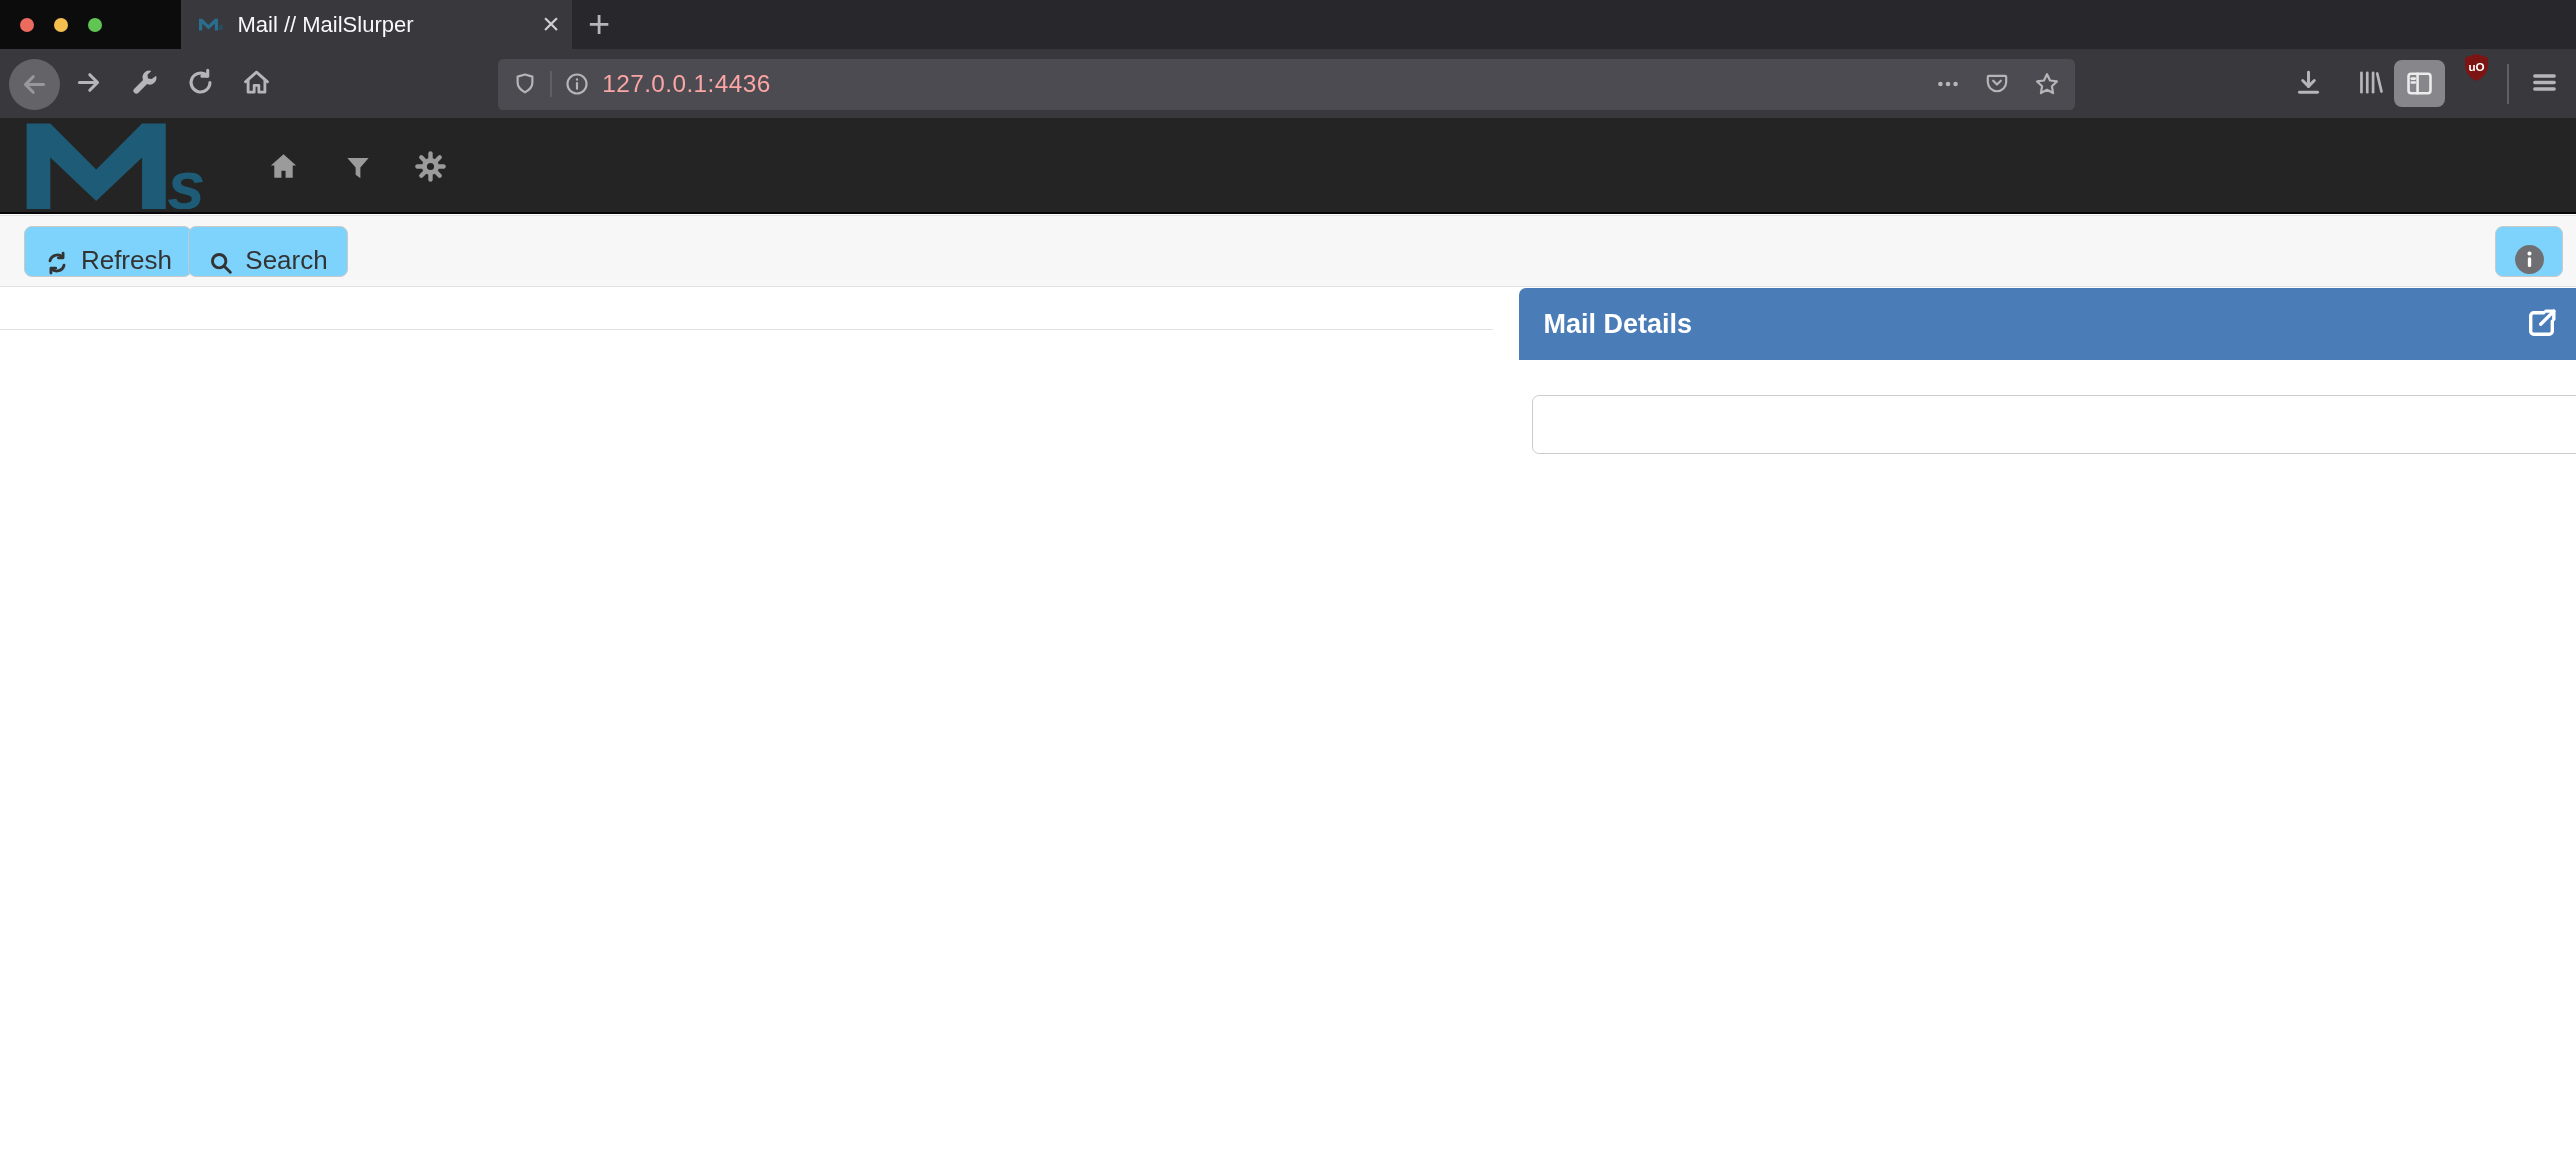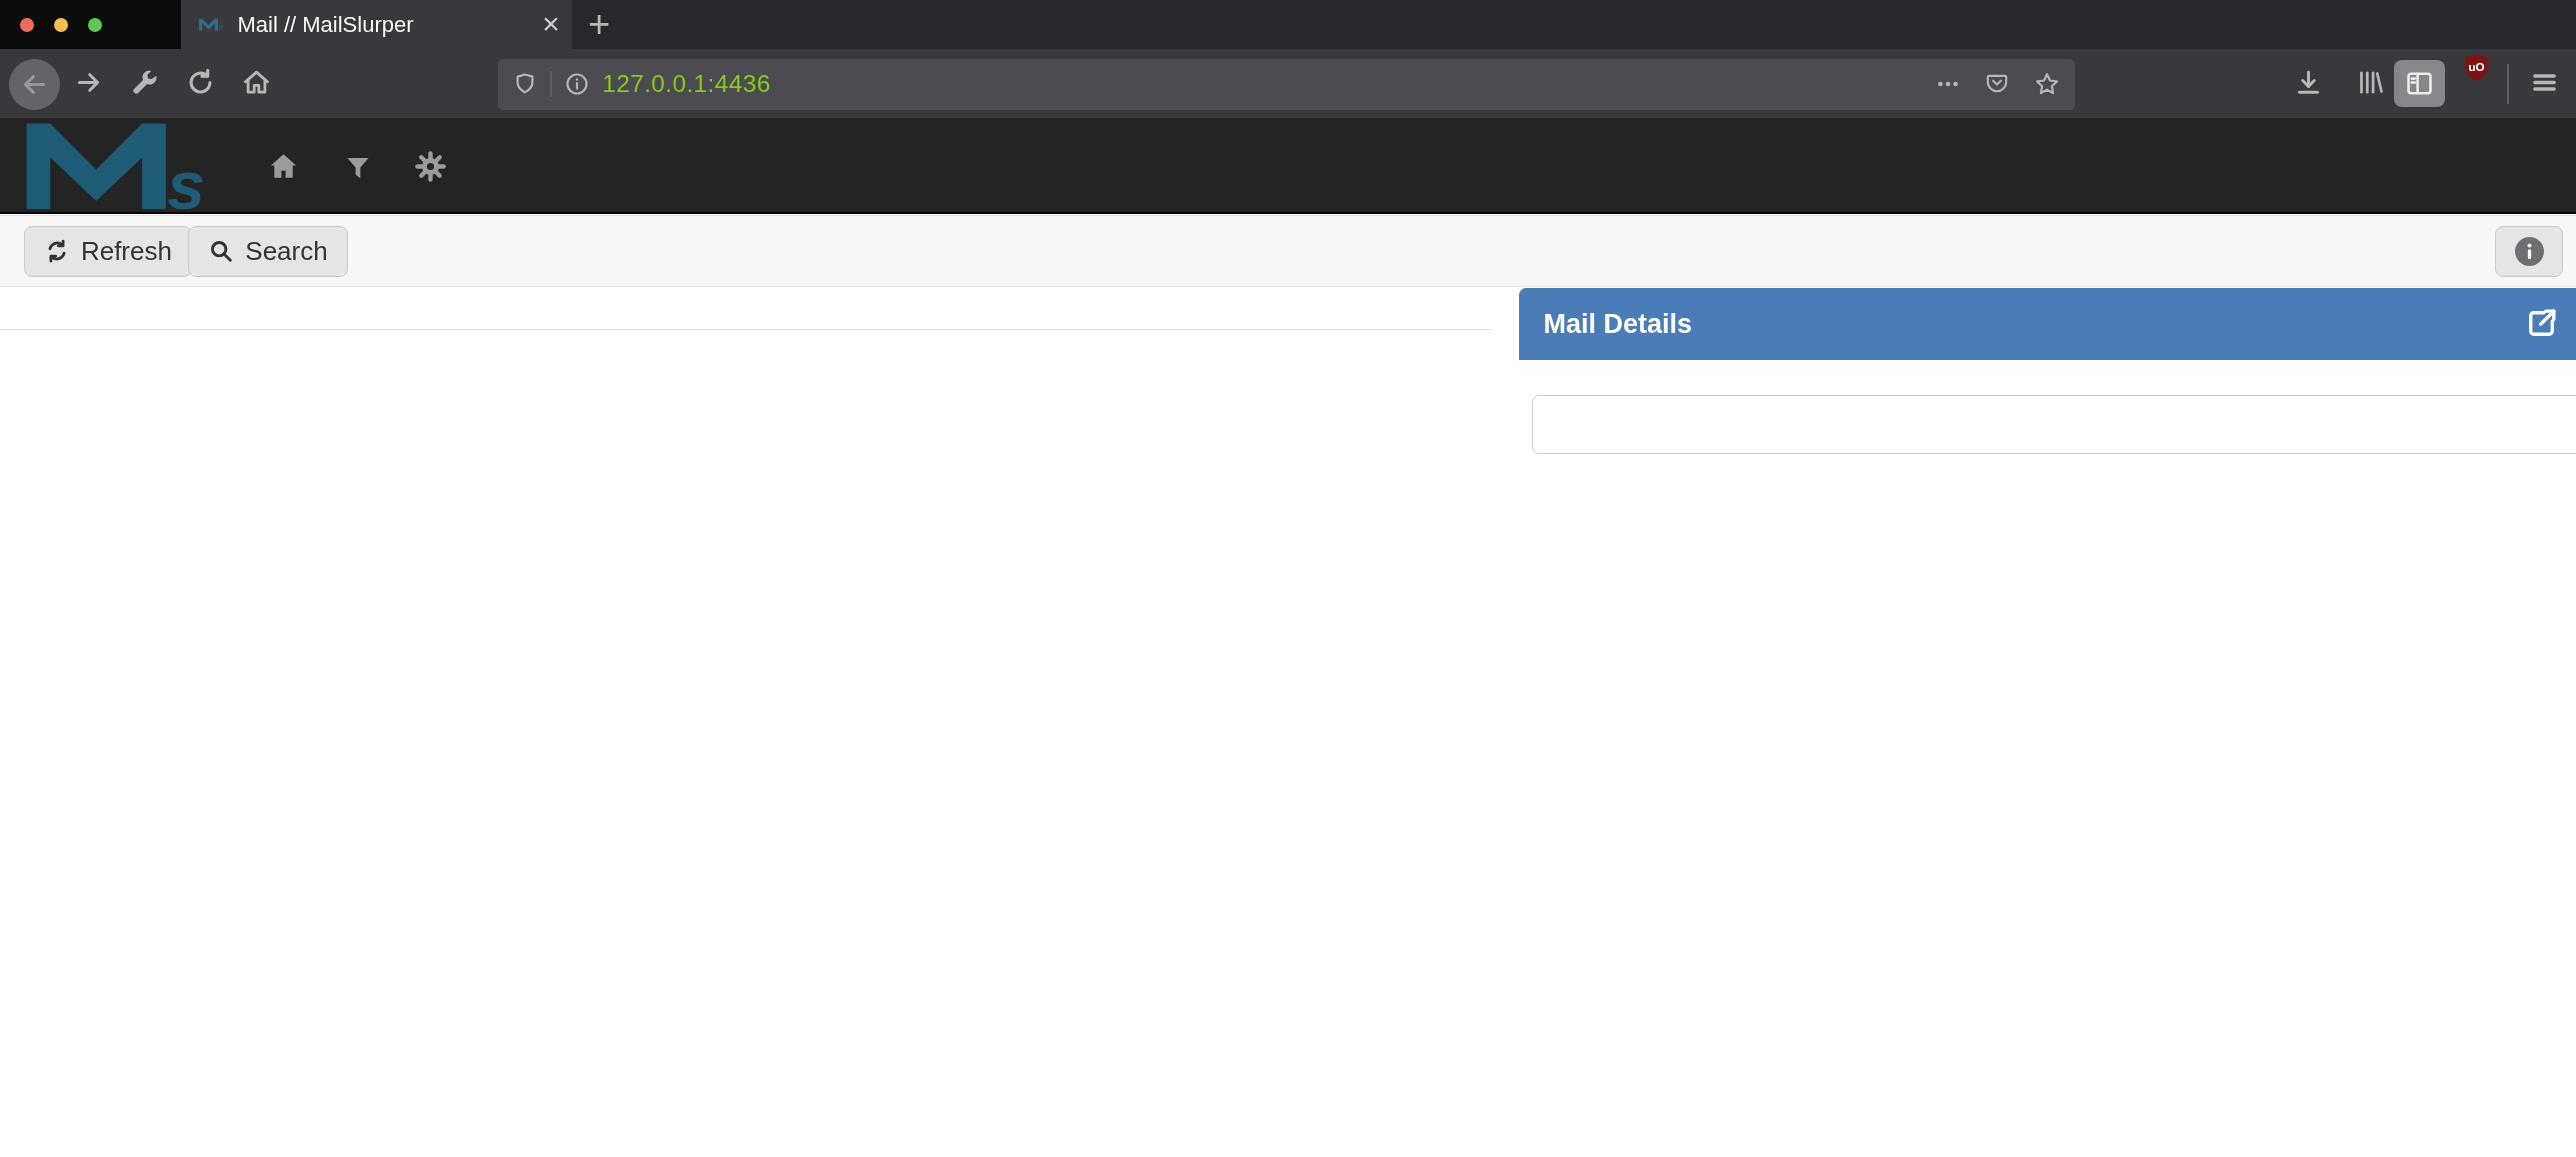--- a/index.html
+++ b/index.html
@@ -28,39 +28,39 @@
           font-size:38px;font-weight:300;color:#b6b6b8;line-height:1;}
 
   .nav-toolbar{position:absolute;left:0;top:49px;width:2576px;height:69px;background:#38383d;}
   .tool-ic{position:absolute;color:#b6b6b8;}
   .back-circle{position:absolute;left:8.7px;top:9.6px;width:51px;height:51px;border-radius:50%;
                background:#646468;display:flex;align-items:center;justify-content:center;color:#97979c;}
 
   .urlbar{position:absolute;left:498px;top:9.6px;width:1577px;height:51px;background:#4b4b51;
           border-radius:5.2px;display:flex;align-items:center;padding:0 14px;box-sizing:border-box;}
   .url-divider{width:1.7px;height:26px;background:#5f5f65;margin:0 12.2px;}
-  .url-text{margin-left:12.2px;font-size:24.4px;color:#84cc16;letter-spacing:0.4px;}
+  .url-text{margin-left:12.2px;font-size:24.4px;color:#fca5a5;letter-spacing:0.4px;}
   .url-spacer{flex:1;}
   .urlbar .right-ic{margin-left:23px;color:#b6b6b8;}
 
   .toolbar-right-divider{position:absolute;left:2507px;top:15px;width:1.7px;height:40px;background:#5f5f64;}
   .sidebar-highlight{position:absolute;left:2394px;top:11.3px;width:51px;height:47px;border-radius:7.9px;
                      background:#87878b;display:flex;align-items:center;justify-content:center;}
 
   
   .app-navbar{position:absolute;left:0;top:118px;width:2576px;height:94px;background:#242424;
               border-bottom:2.6px solid #070707;}
   .logo{position:absolute;left:21px;top:4.4px;}
   .app-ic{position:absolute;top:32px;color:#9b9b9b;}
 
   
   .btn-toolbar{position:absolute;left:0;top:215px;width:2576px;height:72px;background:#f7f7f7;
                border-top:1.7px solid #e2e2e2;border-bottom:1.7px solid #e2e2e2;box-sizing:border-box;}
-  .btn{position:absolute;top:9.6px;height:51px;background:#e5e5e5;border:1.7px solid #c9c9c9;
-       border-radius:7.9px;display:flex;align-items:center;gap:11.3px;font-size:26px;color:#333;
+  .btn{position:absolute;top:9.6px;height:51px;background:#7dd3fc;border:1.7px solid #c9c9c9;
+       border-radius:7.9px;display:flex;align-items:flex-end;gap:11.3px;font-size:26px;color:#333;
        padding:0 19px;box-sizing:border-box;}
   .btn-refresh{left:23.6px;}
   .btn-search{left:188px;}
   .btn-info{left:2495px;width:68px;justify-content:center;padding:0;}
 
   
   .mail-table{position:absolute;left:0;top:288px;width:1493px;}
   .thead{position:relative;height:61px;border-bottom:3.5px solid #dddddd;}
   .th{position:absolute;top:15px;display:flex;align-items:center;gap:8.7px;
       color:#4a7eb5;font-weight:bold;font-size:26px;}

